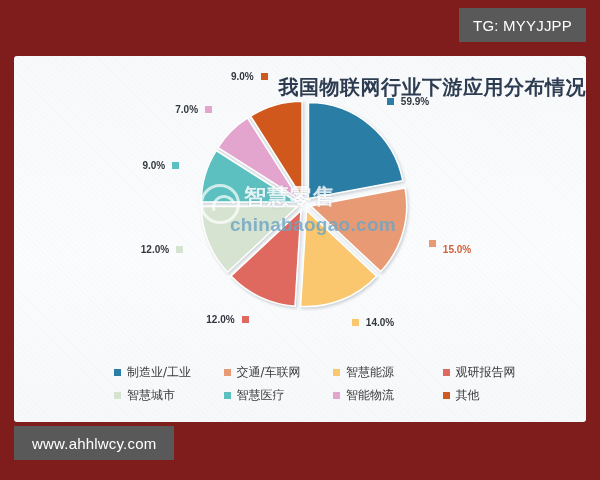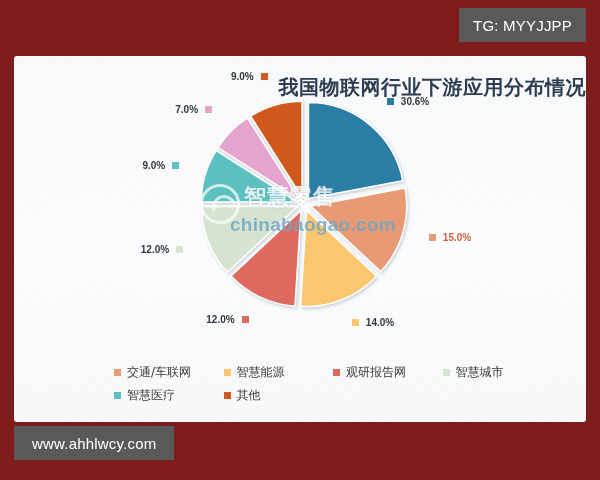--- a/index.html
+++ b/index.html
@@ -221,25 +221,25 @@
 
     <div id="center-wm">
       <div class="wm-logo"></div>
       <div class="wm-cn">智慧零售</div>
       <div class="wm-en">chinabaogao.com</div>
     </div>
 
     <div id="data-labels">
         <div class="data-label" style="top: 39.8333px; left: 372.865px;">
           <span class="sw" style="background: rgb(44, 125, 165);"></span>
-          <span style="color: rgb(51, 55, 61);">30.6%</span>
+          <span style="color: rgb(51, 55, 61);">59.9%</span>
         </div>
         <div class="data-label" style="top: 176.269px; left: 414.838px;">
           <span class="sw" style="background: rgb(232, 154, 116);"></span>
-          <span style="color: rgb(209, 96, 61);">15.0%</span>
+          <span style="color: rgb(209, 96, 61); margin-top: 12px;">15.0%</span>
         </div>
         <div class="data-label" style="top: 260.871px; left: 337.856px;">
           <span class="sw" style="background: rgb(250, 198, 110);"></span>
           <span style="color: rgb(51, 55, 61);">14.0%</span>
         </div>
         <div class="data-label rtl" style="top: 257.628px; right: 337.351px;">
           <span class="sw" style="background: rgb(224, 105, 95);"></span>
           <span style="color: rgb(51, 55, 61);">12.0%</span>
         </div>
         <div class="data-label rtl" style="top: 187.856px; right: 402.871px;">
@@ -255,38 +255,46 @@
           <span style="color: rgb(51, 55, 61);">7.0%</span>
         </div>
         <div class="data-label rtl" style="top: 15.1618px; right: 318.269px;">
           <span class="sw" style="background: rgb(208, 89, 31);"></span>
           <span style="color: rgb(51, 55, 61);">9.0%</span>
         </div>
       </div>
 
     <div id="legend">
         <div class="legend-item">
+          <span class="sw" style="background: rgb(44, 125, 165);"></span>
+          <span>制造业/工业</span>
+        </div>
+        <div class="legend-item">
           <span class="sw" style="background: rgb(232, 154, 116);"></span>
           <span>交通/车联网</span>
         </div>
         <div class="legend-item">
           <span class="sw" style="background: rgb(250, 198, 110);"></span>
           <span>智慧能源</span>
         </div>
         <div class="legend-item">
           <span class="sw" style="background: rgb(224, 105, 95);"></span>
           <span>观研报告网</span>
         </div>
         <div class="legend-item">
           <span class="sw" style="background: rgb(213, 227, 208);"></span>
           <span>智慧城市</span>
         </div>
         <div class="legend-item">
           <span class="sw" style="background: rgb(92, 192, 192);"></span>
           <span>智慧医疗</span>
+        </div>
+        <div class="legend-item">
+          <span class="sw" style="background: rgb(227, 165, 205);"></span>
+          <span>智能物流</span>
         </div>
         <div class="legend-item">
           <span class="sw" style="background: rgb(208, 89, 31);"></span>
           <span>其他</span>
         </div>
       </div>
   </div>
 
   <div class="wm-banner" id="url-banner">
     <span>www.ahhlwcy.com</span>

